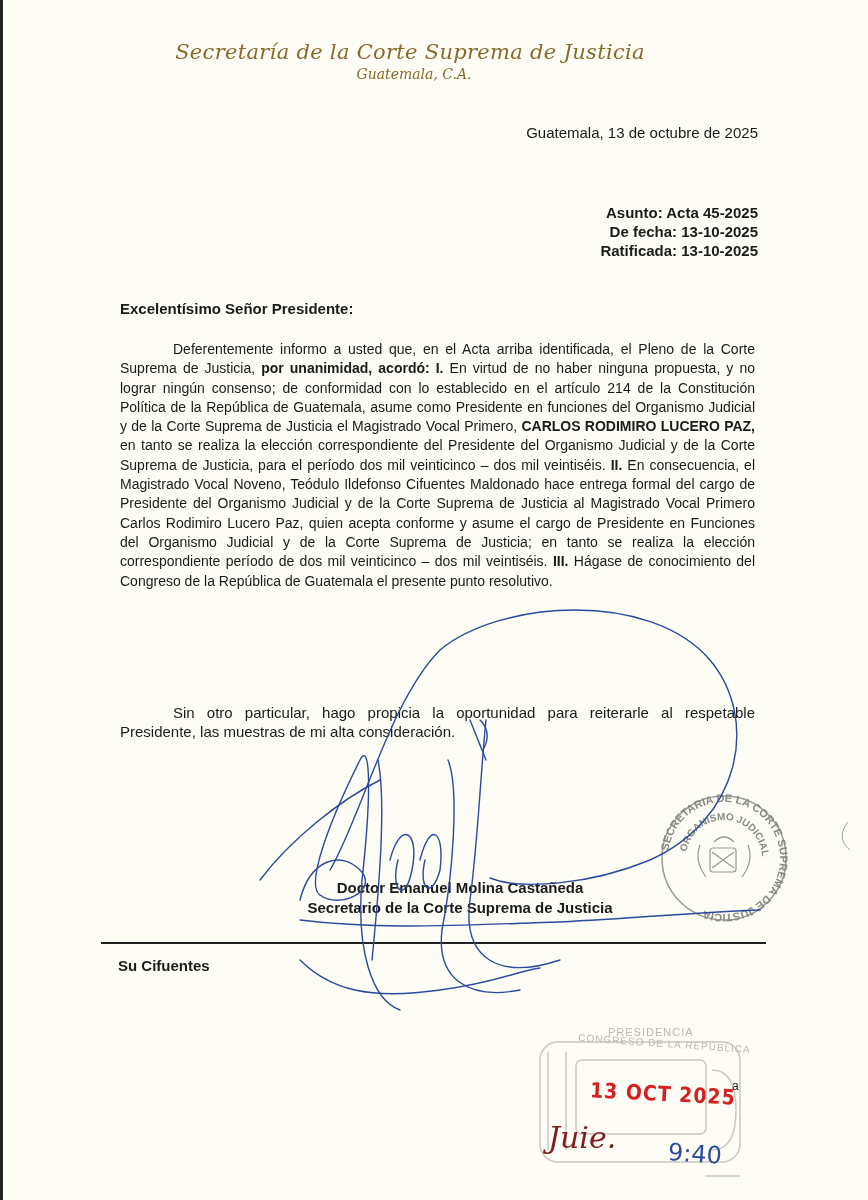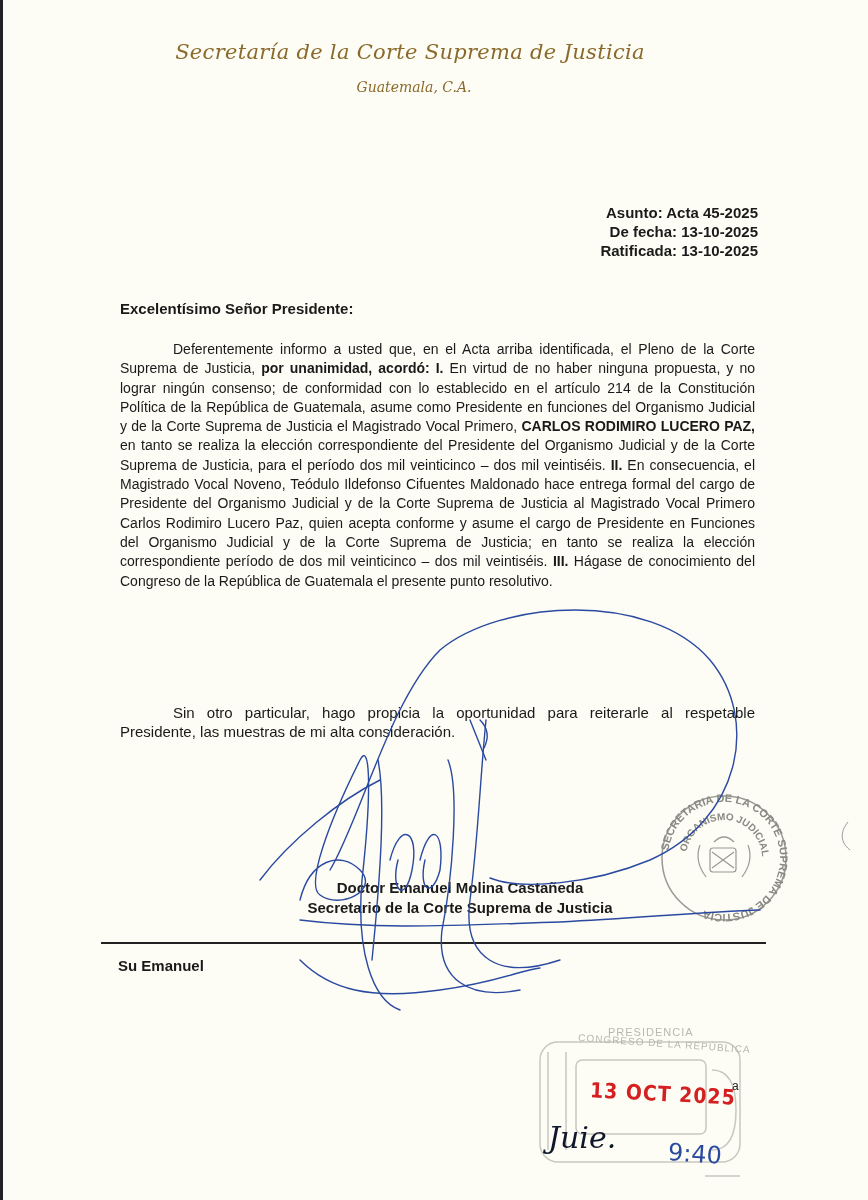--- a/index.html
+++ b/index.html
@@ -6,48 +6,49 @@
   body {
     width: 868px; height: 1200px; overflow: hidden;
     background: #fdfcf5;
     position: relative;
     font-family: "Liberation Sans", sans-serif;
     color: #1a1a1a;
   }
   .left-edge { position: absolute; left: 0; top: 0; width: 3px; height: 1200px; background: #222; }
   .letterhead { position: absolute; left: 0; top: 40px; width: 820px; text-align: center; color: #8a6a2a; font-family: "DejaVu Serif", serif; font-style: italic; }
   .lh-title { font-size: 21px; letter-spacing: 0.3px; }
-  .lh-sub { font-size: 14px; margin-top: 15px; padding-left: 8px; }
+  .lh-sub { font-size: 14px; margin-top: 2px; padding-left: 8px; }
   .ref-block { position: absolute; right: 110px; top: 123px; text-align: right; font-size: 15px; line-height: 19px; }
   .ref-line { font-weight: bold; }
   .subject-block { position: absolute; right: 110px; top: 203px; text-align: right; font-size: 15px; line-height: 19px; font-weight: bold; }
   .salutation { position: absolute; left: 120px; top: 300px; font-size: 15px; font-weight: bold; }
   .body-para { position: absolute; left: 120px; width: 635px; top: 340px; font-size: 14px; line-height: 19.3px; text-align: justify; text-indent: 53px; }
   .closing-para { position: absolute; left: 120px; width: 635px; top: 703px; font-size: 15px; line-height: 19.3px; text-align: justify; text-indent: 53px; }
   .signer { position: absolute; left: 255px; width: 410px; top: 878px; text-align: center; font-size: 15px; font-weight: bold; line-height: 20px; }
   .divider { position: absolute; left: 101px; top: 942px; width: 665px; height: 2px; background: #222; }
   .recipient { position: absolute; left: 118px; top: 956px; font-size: 15px; font-weight: bold; line-height: 20px; }
   svg.overlay { position: absolute; left: 0; top: 0; }
   .stamp-date { position: absolute; left: 590px; top: 1082px; color: #d42020; font-family: "DejaVu Sans Condensed", "DejaVu Sans", sans-serif; font-size: 21px; font-weight: bold; transform: rotate(3deg); letter-spacing: 1px; }
   .stamp-text-top { position: absolute; left: 608px; top: 1026px; font-size: 11px; color: #b8b8b0; letter-spacing: 1px; }
   .stamp-text-2 { position: absolute; left: 578px; top: 1038px; font-size: 10px; color: #b8b8b0; letter-spacing: 1px; transform: rotate(4deg); }
   .hand-time { position: absolute; left: 668px; top: 1140px; color: #2a4aa0; font-family: "DejaVu Sans", sans-serif; font-size: 24px; transform: rotate(4deg); }
-  .hand-name { position: absolute; left: 548px; top: 1120px; color: #0f172a; font-family: "DejaVu Serif", serif; font-style: italic; font-size: 30px; text-align: right; }
+  .hand-name { position: absolute; left: 548px; top: 1120px; color: #7f1d1d; font-family: "DejaVu Serif", serif; font-style: italic; font-size: 30px; text-align: right; }
 </style>
 </head>
 <body>
 
 <div class="left-edge"></div>
 
 <div class="letterhead">
   <div class="lh-title">Secretaría de la Corte Suprema de Justicia</div>
   <div class="lh-sub">Guatemala, C.A.</div>
 </div>
 
 <div class="ref-block">
+  <div>Guatemala, 13 de octubre de 2025</div>
 </div>
 
 <div class="subject-block">
   <div>Asunto: Acta 45-2025</div>
   <div>De fecha: 13-10-2025</div>
   <div>Ratificada: 13-10-2025</div>
 </div>
 
 <div class="salutation">Excelentísimo Señor Presidente:</div>
 
@@ -56,21 +57,21 @@
 <div class="closing-para">Sin otro particular, hago propicia la oportunidad para reiterarle al respetable Presidente, las muestras de mi alta consideración.</div>
 
 <div class="signer">
   <div>Doctor Emanuel Molina Castañeda</div>
   <div>Secretario de la Corte Suprema de Justicia</div>
 </div>
 
 <div class="divider"></div>
 
 <div class="recipient">
-  <div>Su Emanuel</div>
+  <div>Su Cifuentes</div>
 </div>
 
 <svg class="overlay" width="868" height="1200">
   <g fill="none" stroke="#c8c8c0" stroke-width="1.5">
     <rect x="540" y="1042" width="200" height="120" rx="18"></rect>
     <rect x="576" y="1060" width="130" height="74" rx="6"></rect>
     <path d="M548 1052 L548 1150 M566 1052 L566 1150"></path>
     <path d="M712 1070 q24 0 24 40 q0 40 -24 40"></path>
   </g>
   <text x="732" y="1090" font-size="12" fill="#222" font-family="Liberation Sans, sans-serif">a</text>

